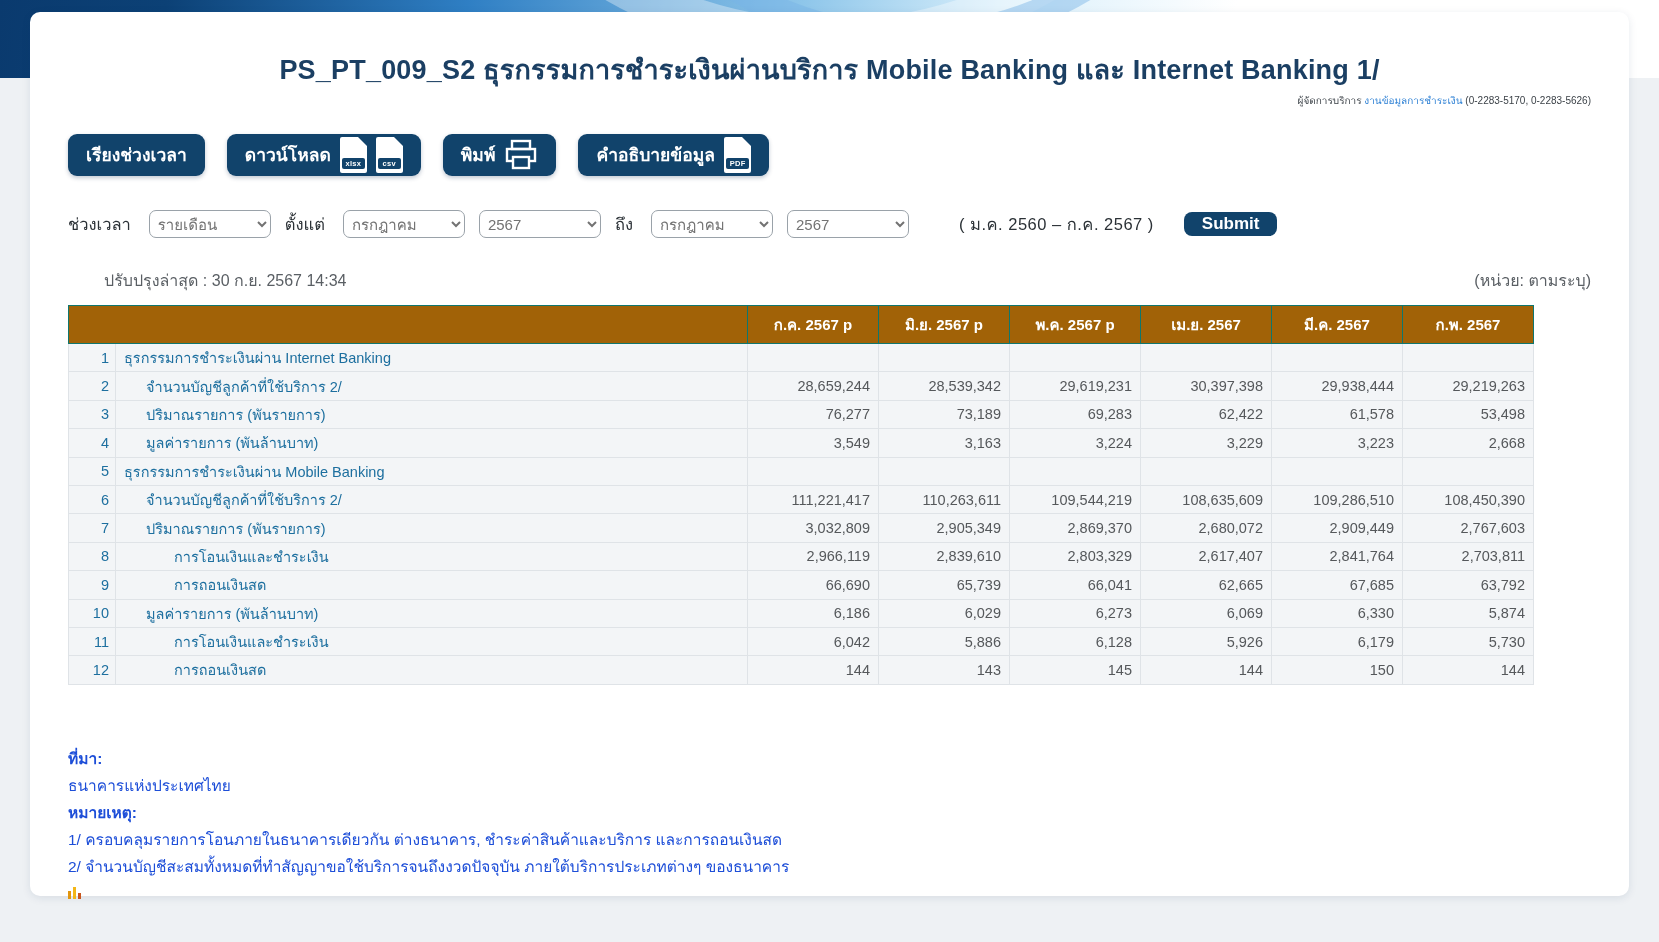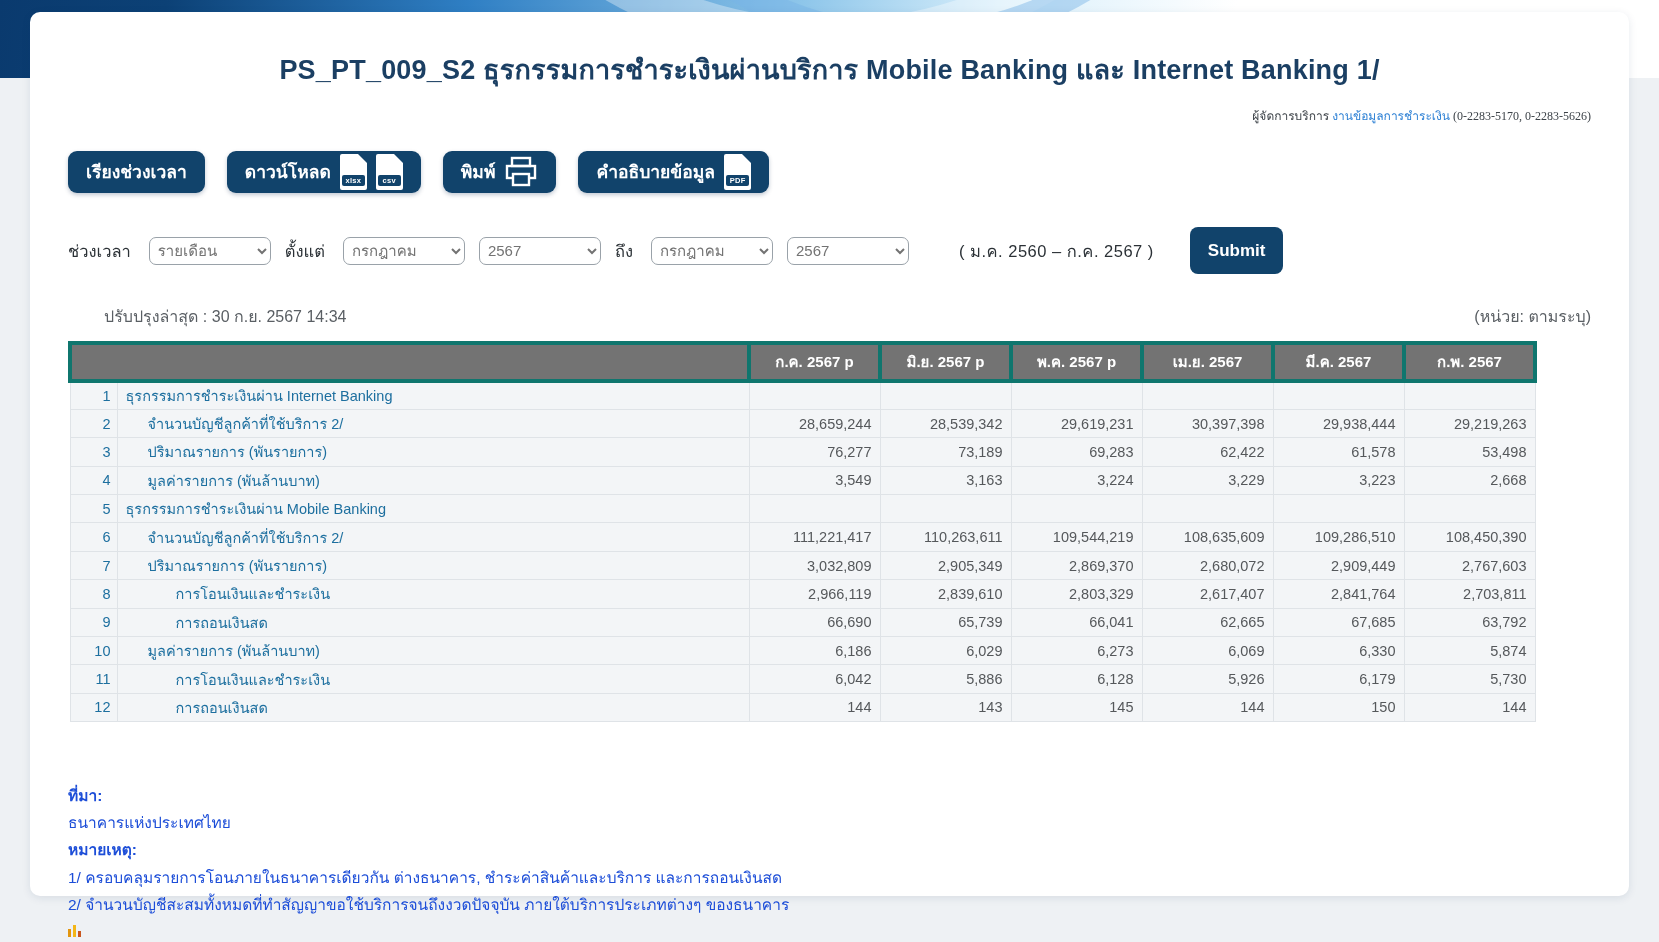--- a/index.html
+++ b/index.html
@@ -27,52 +27,52 @@
     position:absolute; top:12px; left:30px; width:1599px; height:884px;
     background:#ffffff; border-radius:10px;
     box-shadow:0 2px 8px rgba(20,50,90,0.10);
     padding:28px 38px 0 38px;
   }
   .page-title {
     text-align:center; color:#1b3f63; font-size:27px; font-weight:600;
     letter-spacing:0.2px; margin-top:8px;
   }
   .manager-line {
-    text-align:right; font-size:12px; color:#3c4248; margin-top:15px;font-family:Liberation Serif, serif;
+    text-align:right; font-size:10px; color:#3c4248; margin-top:2px;
   }
   .manager-line a { color:#2b7fd4; text-decoration:none; }
   .toolbar { display:flex; gap:22px; margin-top:26px; align-items:center; }
   .btn {
     background:#11436b; color:#fff; border:none; border-radius:9px;
     height:42px; padding:0 18px; font-size:17.5px; font-weight:700;
     font-family:inherit; display:flex; align-items:center; gap:9px;
     cursor:pointer; box-shadow:0 2px 4px rgba(10,40,80,0.25);
   }
   .filters {
     display:flex; align-items:center; gap:14px; margin-top:34px; font-size:16.5px; color:#2b3136;
   }
   .filters label { margin-right:4px; }
   .filters select {
     height:28px; min-width:122px; border:1px solid #9aa2a9; border-radius:7px;
     font-family:inherit; font-size:15px; color:#737373; padding:0 4px; background:#fff;
   }
   .range-hint { margin-left:36px; letter-spacing:0.5px; }
   .submit-btn {
-    margin-left:22px; background:#11436b; color:#fff; border:none; border-radius:8px;
-    height:47px; padding:0 18px; font-size:17px; font-weight:700; font-family:inherit; cursor:pointer;
+    margin-left:16px; background:#11436b; color:#fff; border:none; border-radius:8px;
+    height:24px; padding:0 18px; font-size:17px; font-weight:700; font-family:inherit; cursor:pointer;
   }
   .status-row {
     display:flex; justify-content:space-between; margin-top:30px;
     font-size:16px; color:#5a5f64;margin-left:36px;
   }
   .data-table { border-collapse:collapse; table-layout:fixed; width:1464px; margin-top:12px;
     border:1px solid #dcе0e4; }
   .data-table thead th {
-    background:#737373; color:#ffffff; font-size:15px; font-weight:700;
-    height:38px; text-align:center; border:4px solid #0f766e;
+    background:#a16207; color:#ffffff; font-size:15px; font-weight:700;
+    height:38px; text-align:center; border:1px solid #0f766e;
   }
   .data-table tbody td {
     height:28.4px; background:#f3f5f7; border:1px solid #dfe3e7;
     font-size:14.5px; padding:0 8px;
   }
   .data-table td.row-no { text-align:right; color:#1d6f9f; width:47px; padding-right:6px; }
   .data-table td.row-label { color:#1d6f9f; text-align:left; }
   .data-table td.val { text-align:right; color:#55585b; }
   .indent-1 { padding-left:30px !important; }
   .indent-2 { padding-left:58px !important; }

